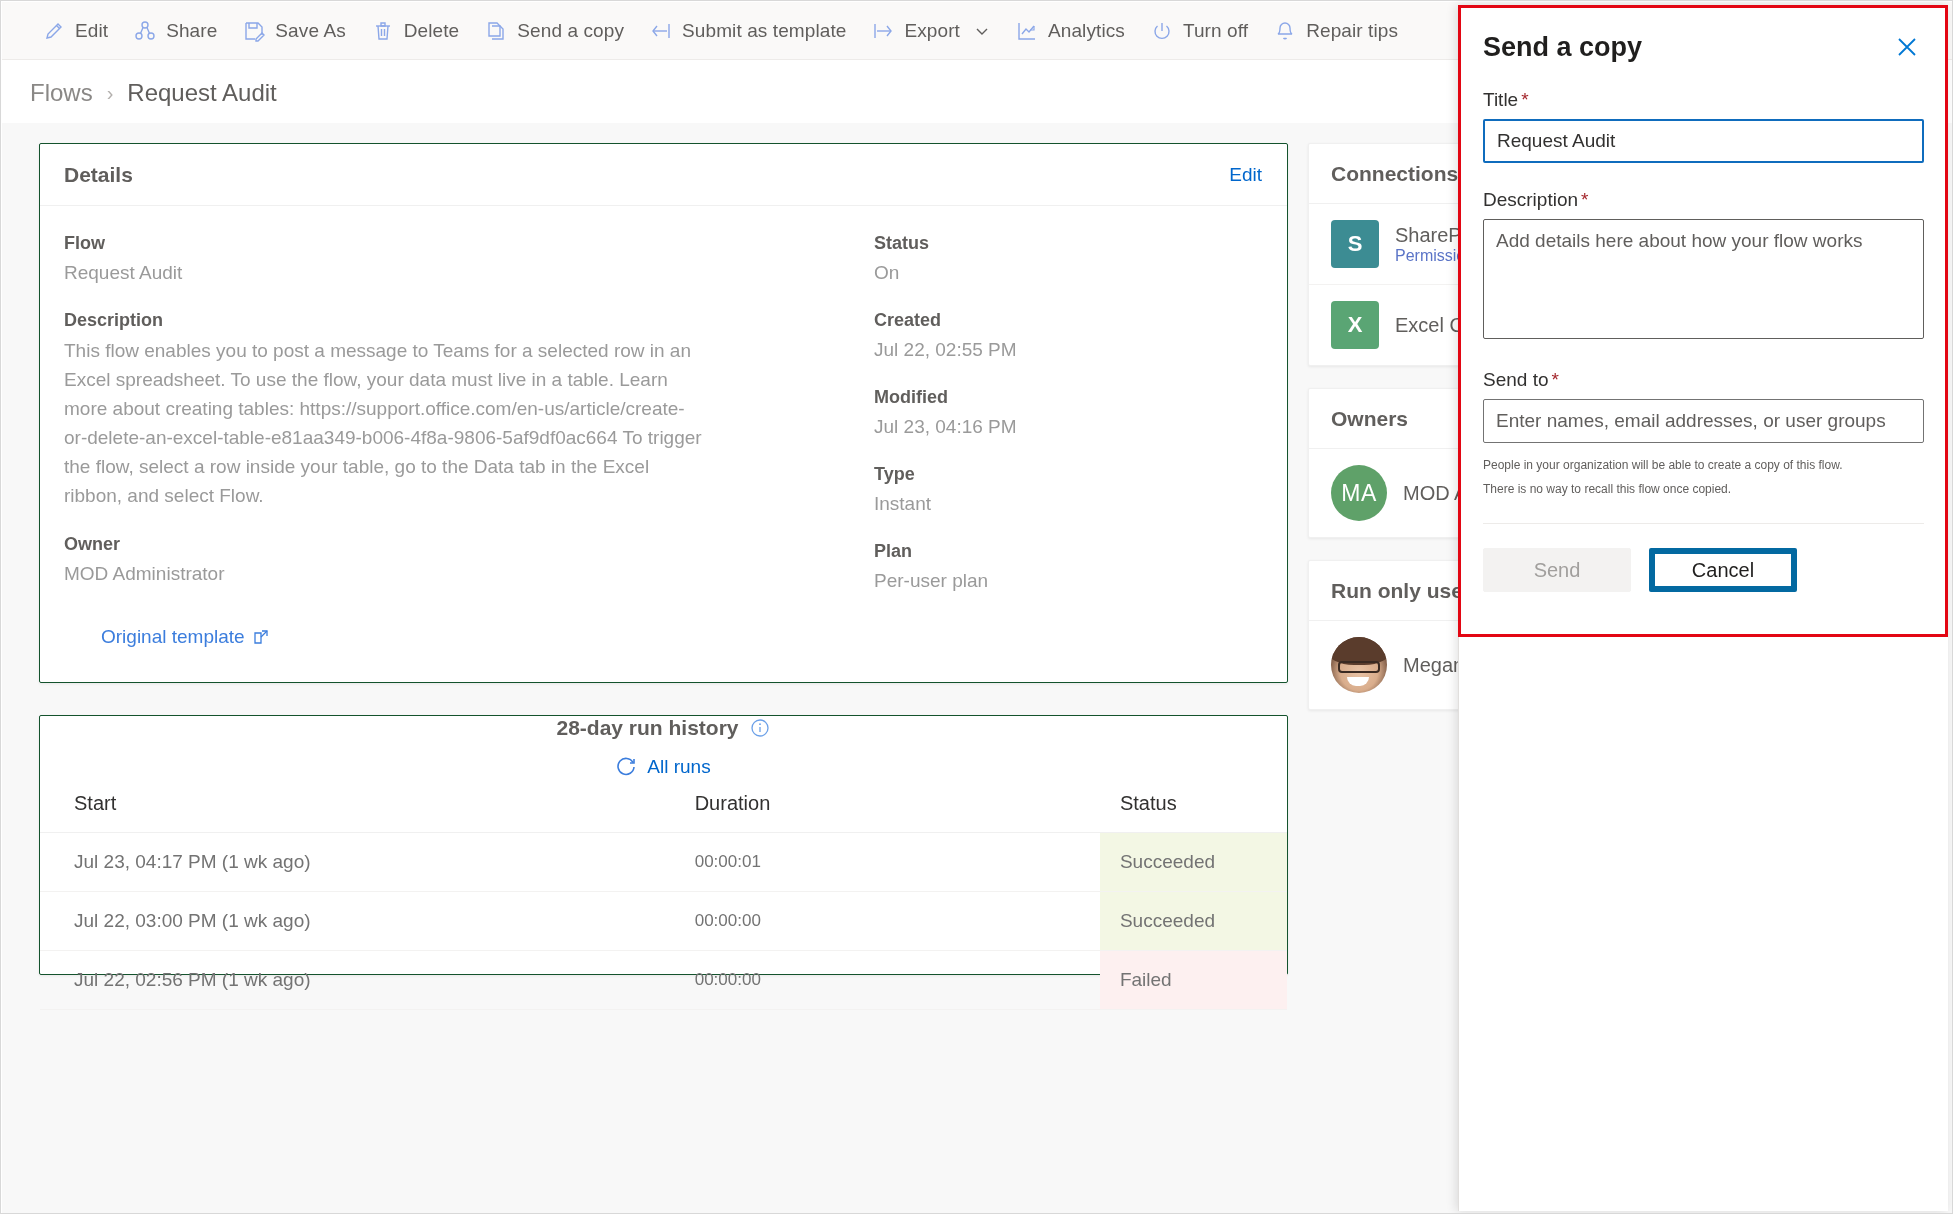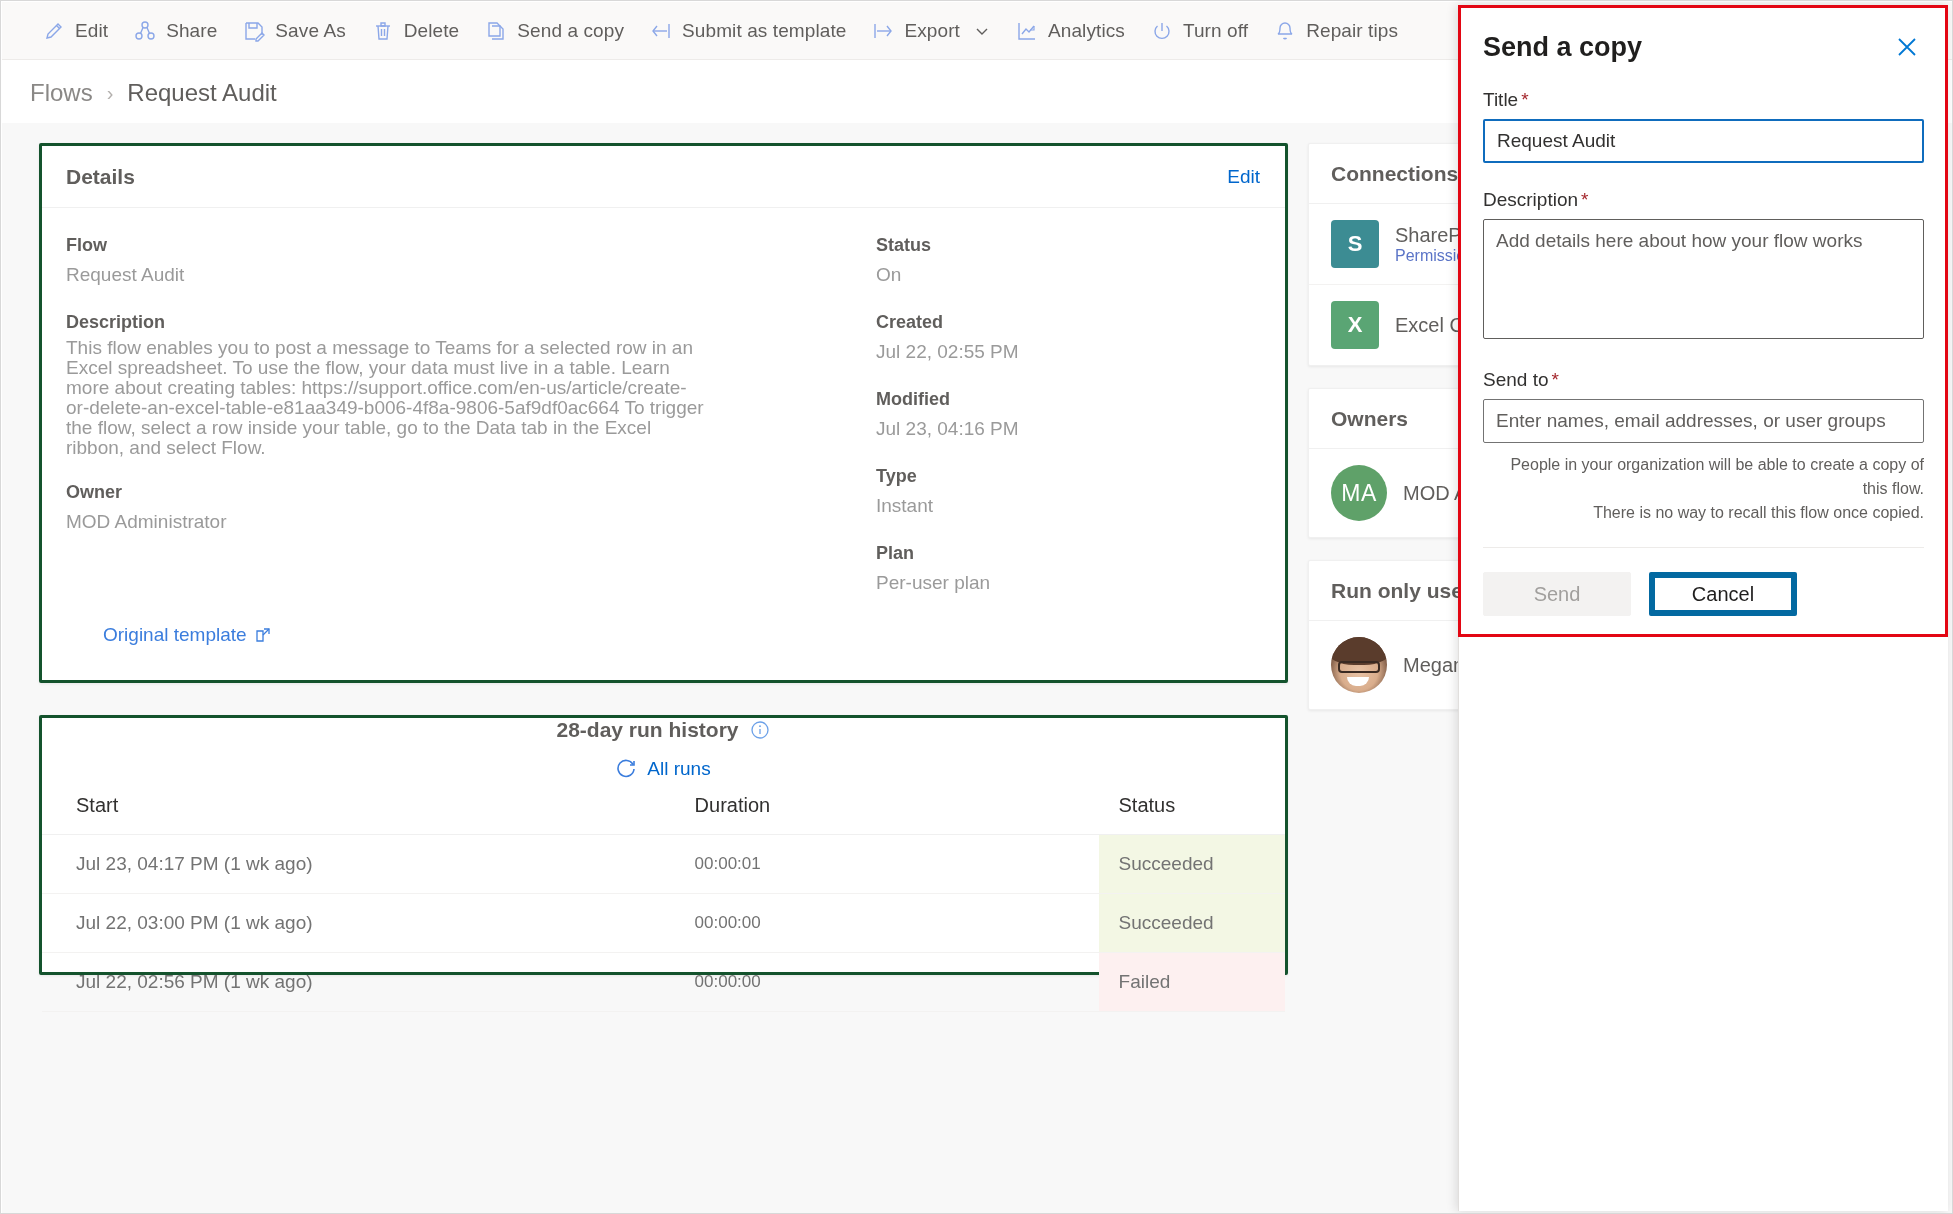--- a/index.html
+++ b/index.html
@@ -61,21 +61,21 @@
   
   .content {
     position: absolute; top: 122px; left: 1px;
     width: 1951px; height: 1090px;
     background: #f8f8f8;
   }
 
   .card {
     position: absolute;
     background: #ffffff;
-    border: 3px solid #14532d;
+    border: 1px solid #14532d;
     box-shadow: 0 1px 3px rgba(0,0,0,0.07);
     border-radius: 2px;
   }
 
   
   #details-card { left: 37px; top: 20px; width: 1249px; height: 540px; }
   .card-head {
     height: 62px; display: flex; align-items: center;
     justify-content: space-between;
     padding: 0 25px 0 24px;
@@ -83,21 +83,21 @@
   }
   .card-title { font-size: 21px; font-weight: 700; color: #605e5c; }
   .card-action { font-size: 19px; color: #0066cc; cursor: pointer; }
 
   .details-body { display: flex; padding: 27px 24px 0 24px; }
   .det-col-left { width: 810px; }
   .det-col-right { width: 380px; }
   .det-label { font-size: 18px; color: #605e5c; font-weight: 700; margin-bottom: 5px; }
   .det-value { font-size: 19px; color: #9a9a9a; line-height: 27px; }
   .det-group { margin-bottom: 24px; }
-  .det-desc { font-size: 19px; color: #9a9a9a; line-height: 20px; max-width: 640px; }
+  .det-desc { font-size: 19px; color: #9a9a9a; line-height: 29px; max-width: 640px; }
 
   .orig-template {
     position: absolute; left: 61px; bottom: 34px;
     font-size: 19px; color: #3b7ddd; cursor: pointer;
     display: flex; align-items: center; gap: 8px;
   }
   .ext-ico svg { width: 16px; height: 16px; stroke:#3b7ddd; fill:none; stroke-width:1.3; display:block;}
 
   
   #history-card { left: 37px; top: 592px; width: 1249px; height: 260px; }
@@ -213,23 +213,22 @@
   textarea.text-area {
     width: 100%; height: 120px;
     border: 1px solid #605e5c; border-radius: 2px;
     font-size: 19px; color: #605e5c;
     padding: 10px 12px;
     font-family: "Liberation Sans", sans-serif;
     resize: none; outline: none;
   }
   textarea.text-area::placeholder { color: #605e5c; }
   .help-text {
-    font-size: 16px; color: #605e5c; line-height: 24px;
+    font-size: 12px; color: #605e5c; line-height: 24px;
     margin-top: 10px;
-    text-align: right;
   }
   .panel-sep { border-top: 1px solid #edebe9; margin-top: 22px; }
   .panel-actions { display:flex; gap: 18px; margin-top: 24px; }
   .btn {
     height: 44px; min-width: 148px;
     font-size: 20px; font-family: "Liberation Sans", sans-serif;
     border-radius: 2px; cursor: pointer;
   }
   .btn-send { background:#f3f2f1; border:1px solid #f3f2f1; color:#a19f9d; cursor:default; }
   .btn-cancel { background:#ffffff; border:6px solid #0369a1; color:#201f1e; }

